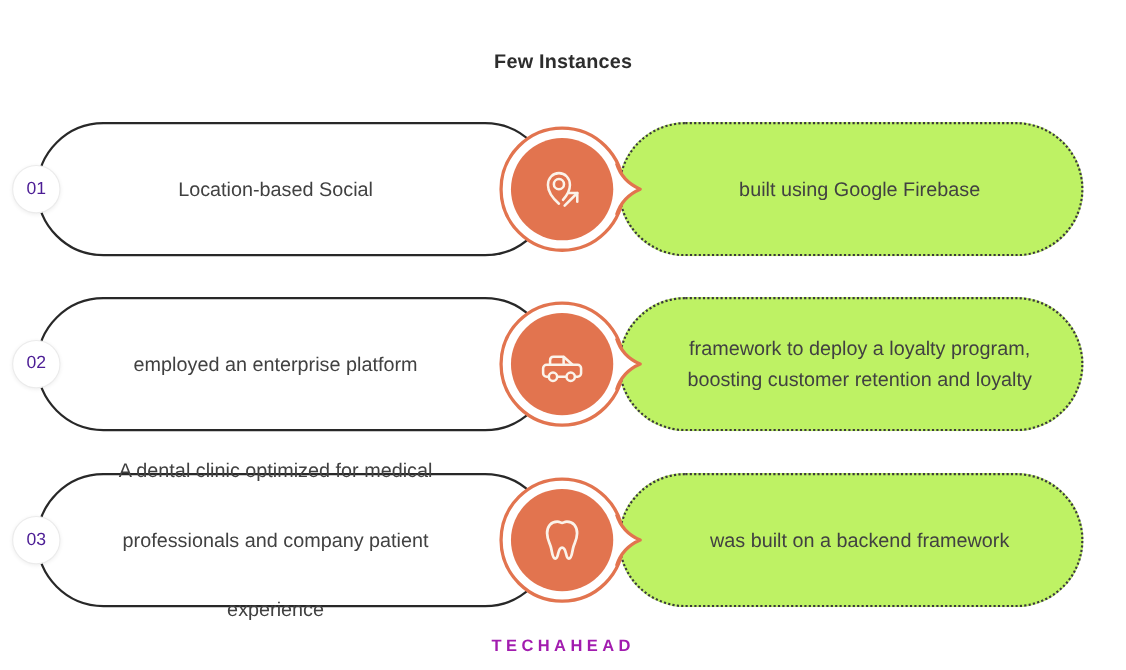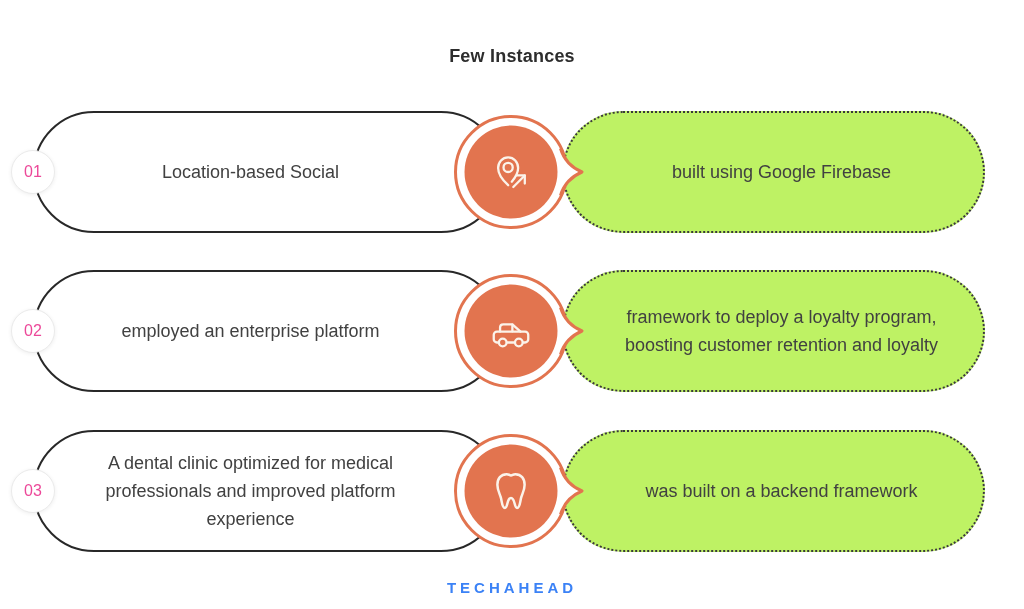--- a/index.html
+++ b/index.html
@@ -11,44 +11,44 @@
     position:absolute;top:46px;left:0;width:1024px;text-align:center;
     font-size:18px;font-weight:600;color:#2d2d2d;letter-spacing:.2px;
   }
   .row{position:absolute;left:0;width:1024px;height:122px;}
   .row.r1{top:111px}.row.r2{top:270px}.row.r3{top:430px}
 
   .left-pill{
     position:absolute;left:33px;top:0;width:469px;height:122px;
     box-sizing:border-box;border:2px solid #282828;border-radius:64px;
     background:#fff;display:flex;flex-direction:column;align-items:center;
-    justify-content:center;padding:0 60px 0 26px;z-index:1;
+    justify-content:center;padding:0 60px 0 26px;z-index:1;gap:35px;
   }
   .pill-line{
     font-size:18px;line-height:28px;color:#414141;text-align:center;white-space:nowrap;
   }
   .badge{
     position:absolute;left:11px;top:50%;transform:translateY(-50%);
     width:42px;height:42px;border-radius:50%;background:#fff;
     border:1px solid #ebebeb;box-shadow:0 1px 4px rgba(0,0,0,.07);
     display:flex;align-items:center;justify-content:center;
-    font-size:16px;color:#ec4899;z-index:3;
+    font-size:16px;color:#4c1d95;z-index:3;
   }
   .circle-group{
     position:absolute;left:451px;top:50%;transform:translateY(-50%);z-index:2;
   }
   .dotted-pill{
     position:absolute;left:562px;top:0;width:423px;height:122px;
     box-sizing:border-box;border:2px dotted #3a3a3a;border-radius:64px;
     background:#bef264;display:flex;flex-direction:column;align-items:center;
     justify-content:center;padding:0 28px 0 44px;z-index:0;
   }
   .footer-brand{
     position:absolute;bottom:13px;left:0;width:1024px;text-align:center;
-    font-size:15px;font-weight:700;letter-spacing:4px;color:#3b82f6;
+    font-size:15px;font-weight:700;letter-spacing:4px;color:#a21caf;
   }
   .ic{stroke:#fbf3ea;stroke-width:2;fill:none;stroke-linecap:round;stroke-linejoin:round;}
 </style>
 </head>
 <body>
 
 <div class="title">Few Instances</div>
 
 <div class="row r1">
   <div class="badge">01</div>
@@ -91,21 +91,21 @@
       <circle cx="16.8" cy="34" r="3.3" fill="#E2744F"></circle>
       <circle cx="30.8" cy="34" r="3.3" fill="#E2744F"></circle>
     </g>
   </svg>
 </div>
 
 <div class="row r3">
   <div class="badge">03</div>
   <div class="left-pill">
     <div class="pill-line">A dental clinic optimized for medical</div>
-    <div class="pill-line">professionals and improved platform</div>
+    <div class="pill-line">professionals and company patient</div>
     <div class="pill-line">experience</div>
   </div>
   <div class="dotted-pill">
     <div class="pill-line">was built on a backend framework</div>
   </div>
   <svg class="circle-group" width="140" height="124" viewBox="0 0 140 124">
     <circle cx="60" cy="62" r="55.5" fill="#ffffff" stroke="#E2744F" stroke-width="3"></circle>
     <path d="M109.5 38.5 Q114.5 55 131 62 Q114.5 69 109.5 85.5" fill="#ffffff" stroke="#E2744F" stroke-width="3" stroke-linejoin="round"></path>
     <circle cx="60" cy="62" r="46.5" fill="#E2744F"></circle>
     <g class="ic" transform="translate(60 62) scale(1.25) translate(-21.7 -24)">

